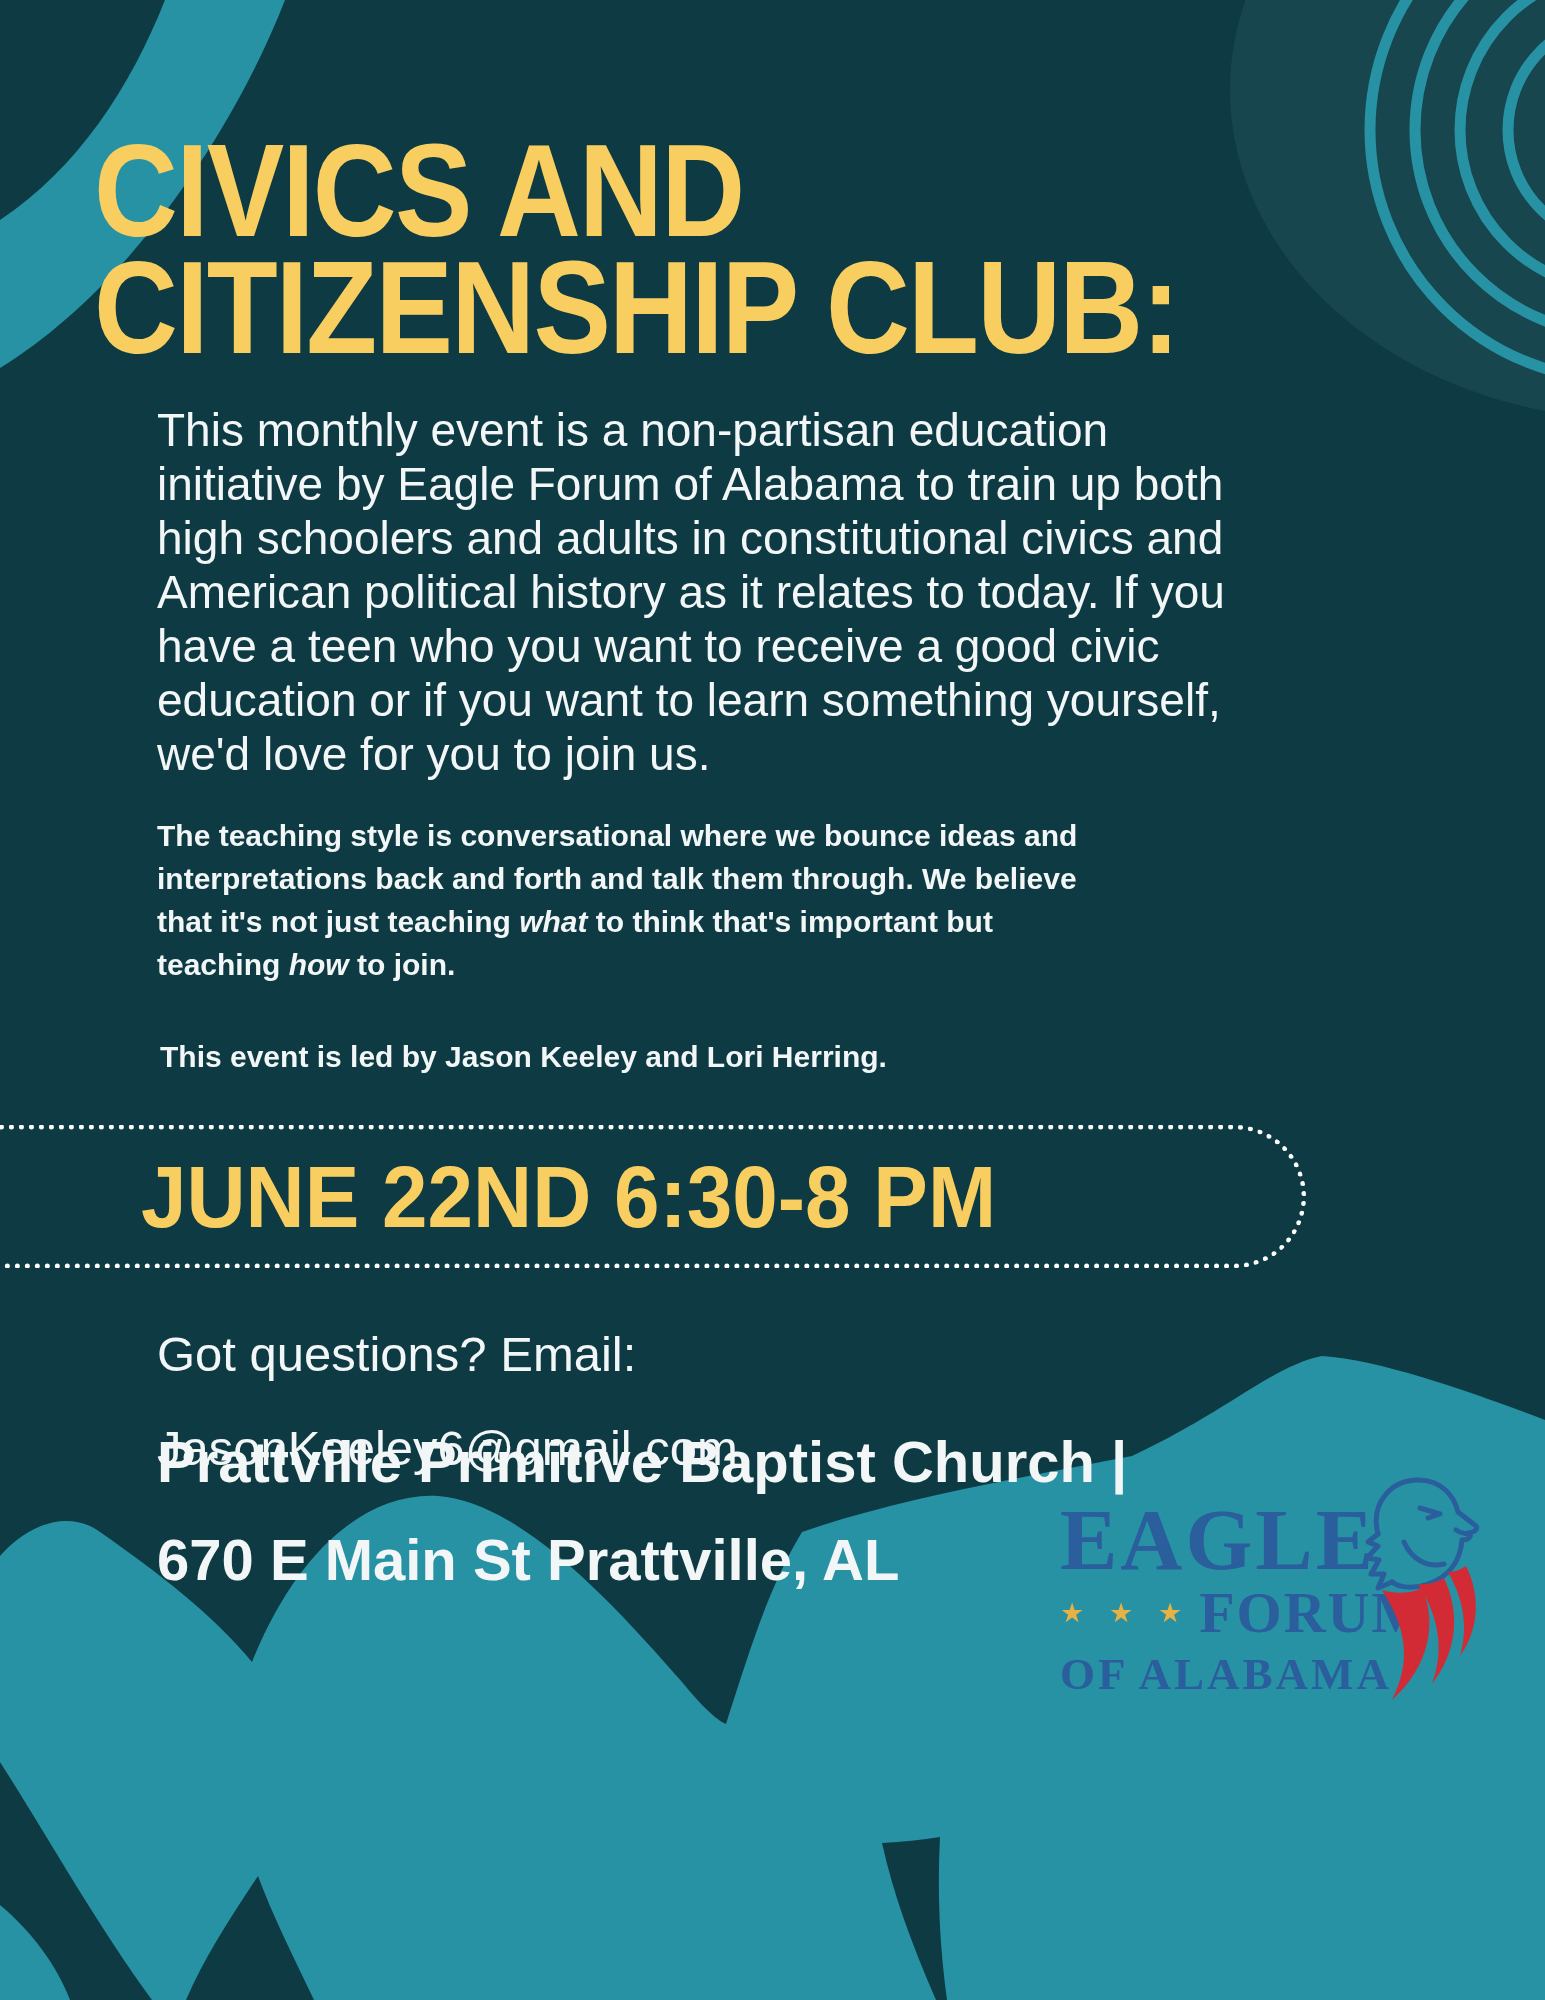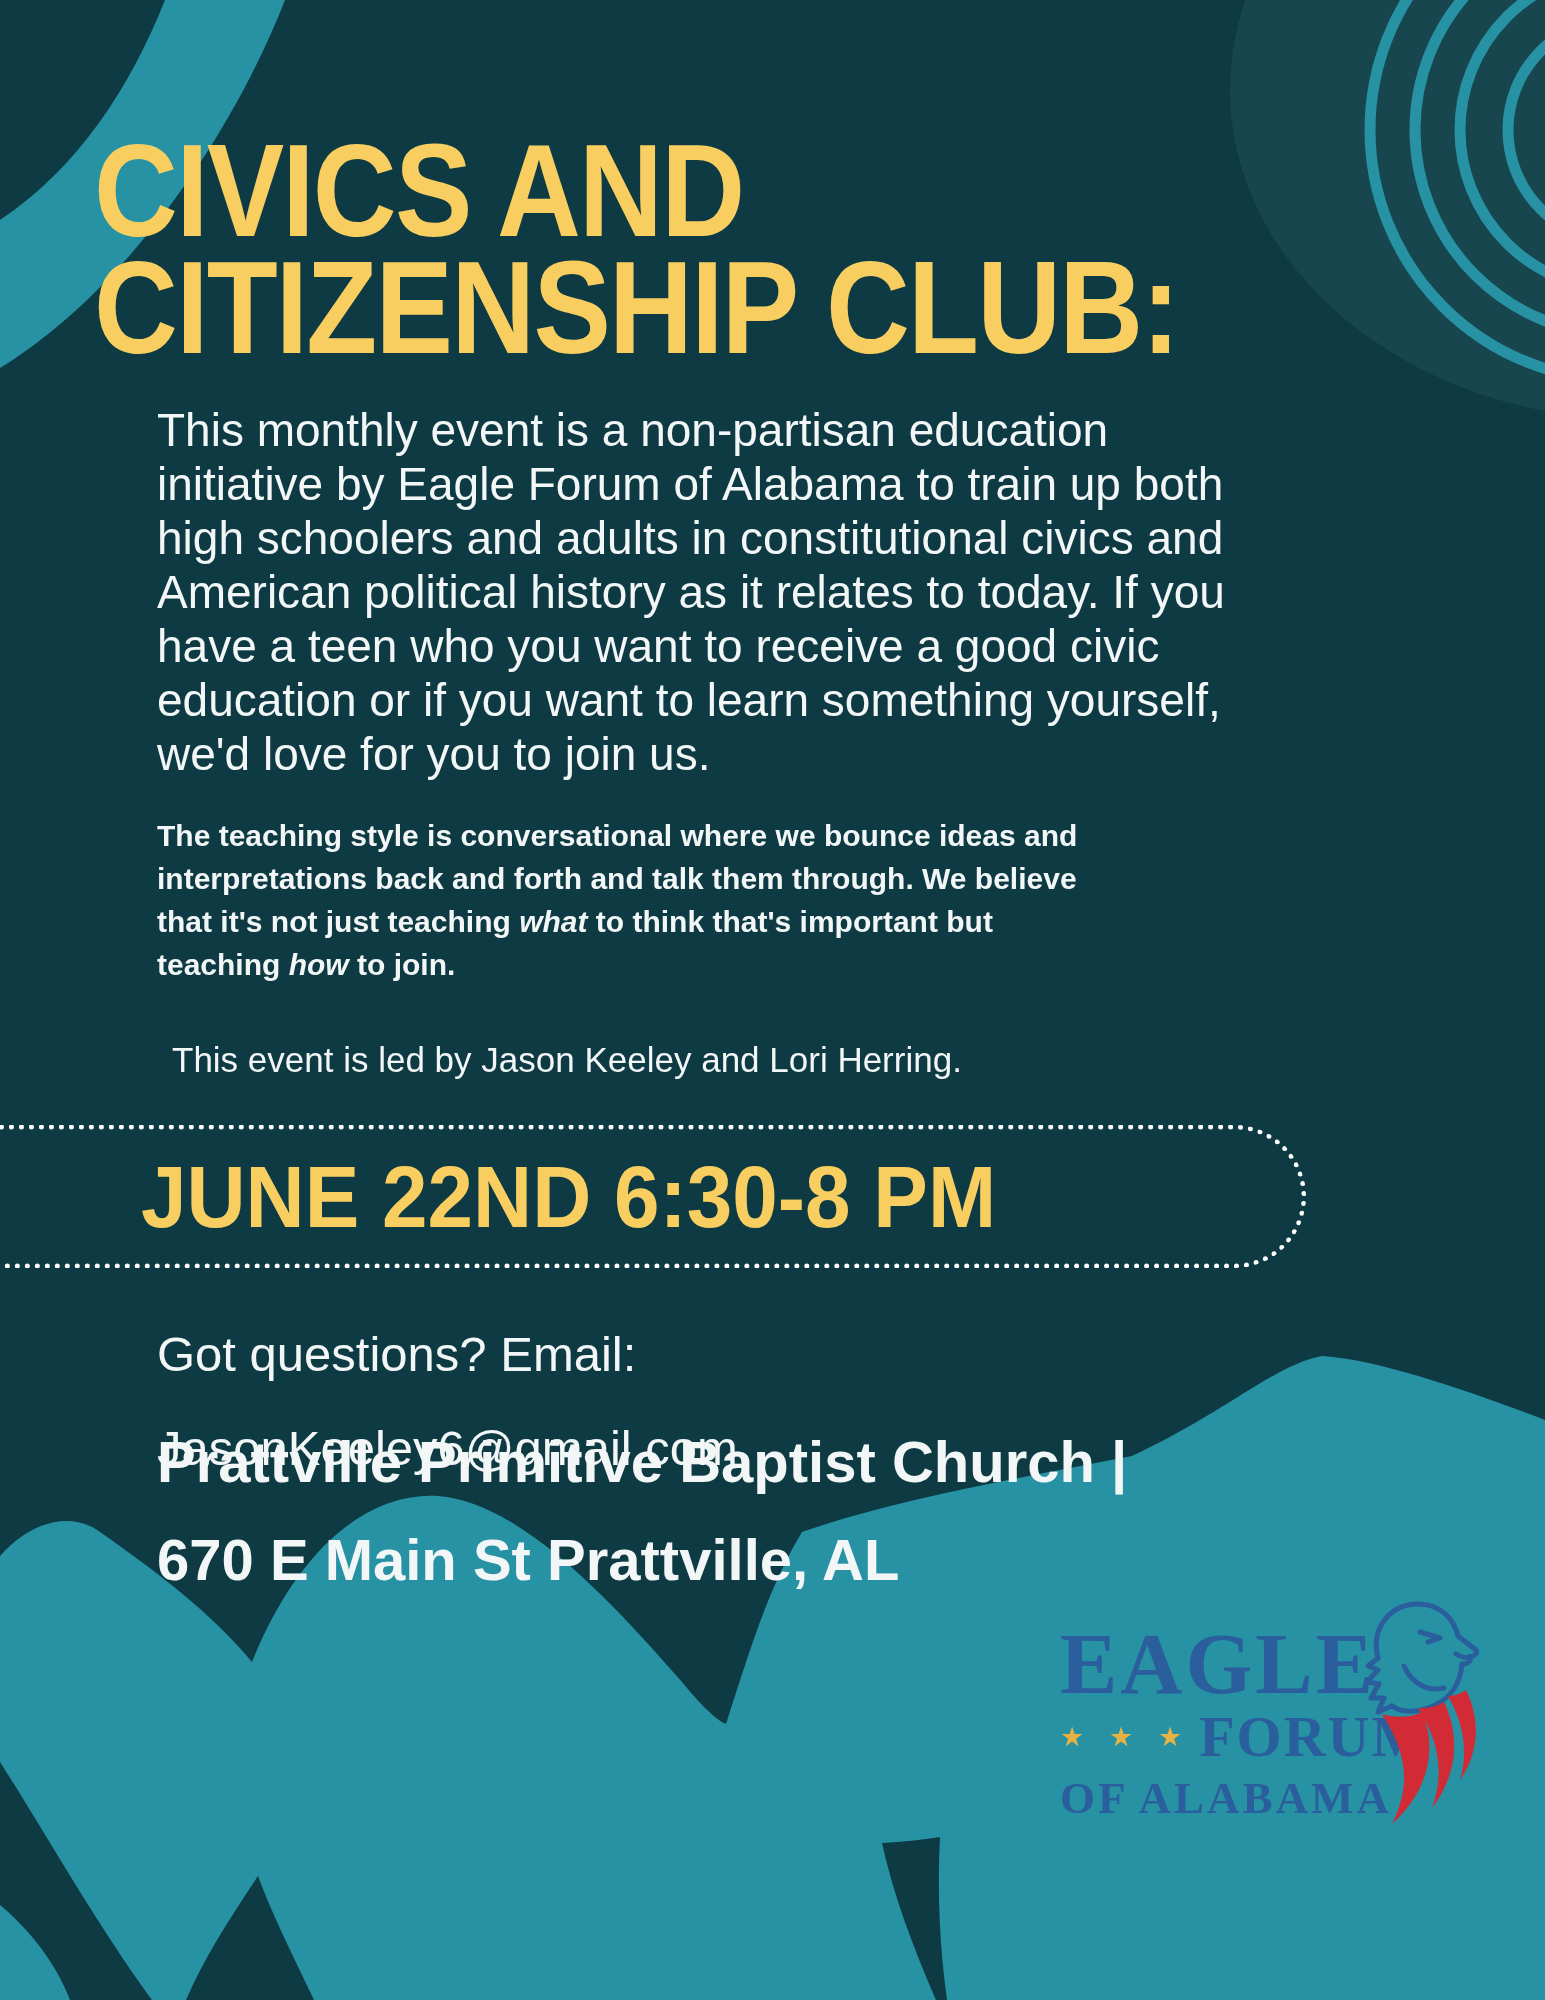--- a/index.html
+++ b/index.html
@@ -17,36 +17,36 @@
   .ring{fill:none; stroke:var(--teal); stroke-width:11px;}
 
   .title{position:absolute; left:94px; top:132px; color:var(--yellow);
          font-size:132px; font-weight:bold; line-height:117px; letter-spacing:-2px;
          transform:scaleX(0.88); transform-origin:left top; white-space:nowrap;}
   .intro{position:absolute; left:157px; top:403px; width:1270px; color:var(--white);
          font-size:46px; line-height:54px; font-weight:400; white-space:pre-line;}
   .teaching{position:absolute; left:157px; top:814px; width:1100px; color:var(--white);
             font-size:30px; line-height:43px; font-weight:bold; white-space:pre-line;}
   .teaching .it{font-style:italic;}
-  .ledby{position:absolute; left:172px; top:1040px; color:var(--white);
-         font-size:35px; font-weight:normal; white-space:nowrap;}
+  .ledby{position:absolute; left:160px; top:1040px; color:var(--white);
+         font-size:30px; font-weight:bold; white-space:nowrap;}
 
   .capsule{position:absolute; left:-160px; top:1125px; width:1466px; height:143px;
            border:5px dotted var(--dotted); border-radius:86px;
            display:flex; align-items:center;}
   .capsule .date{margin-left:296px; color:var(--yellow); font-size:88px; font-weight:bold;
                  letter-spacing:0px; transform:scaleX(0.93); transform-origin:left center;
                  white-space:nowrap;}
 
   .contact{position:absolute; left:157px; top:1284px; color:var(--white);
            font-size:49px; line-height:47px; font-weight:400; white-space:pre-line;}
   .location{position:absolute; left:157px; top:1388px; color:var(--white);
             font-size:58px; line-height:49px; font-weight:bold; white-space:pre-line;}
 
-  .logo{position:absolute; left:1060px; top:1624px; width:440px; color:var(--logo_blue);
+  .logo{position:absolute; left:1060px; top:1500px; width:440px; color:var(--logo_blue);
         font-family:"Liberation Serif", serif;}
   .logo .w1{font-size:86px; font-weight:bold; letter-spacing:3px; line-height:80px;}
   .logo .row2{display:flex; align-items:center; margin-top:6px;}
   .logo .stars{color:var(--star_gold); font-size:27px; letter-spacing:9px; margin-right:8px; white-space:nowrap;}
   .logo .w2{font-size:58px; font-weight:bold; letter-spacing:2px; line-height:54px;}
   .logo .w3{font-size:45px; font-weight:bold; letter-spacing:3px; line-height:44px; margin-top:12px; white-space:nowrap;}
   .eagle{position:absolute; left:288px; top:-28px; width:150px; height:230px;}
   .eagle .outline{fill:none; stroke:var(--logo_blue); stroke-width:5; stroke-linecap:round; stroke-linejoin:round;}
   .eagle .red{fill:var(--logo_red);}
 </style>

